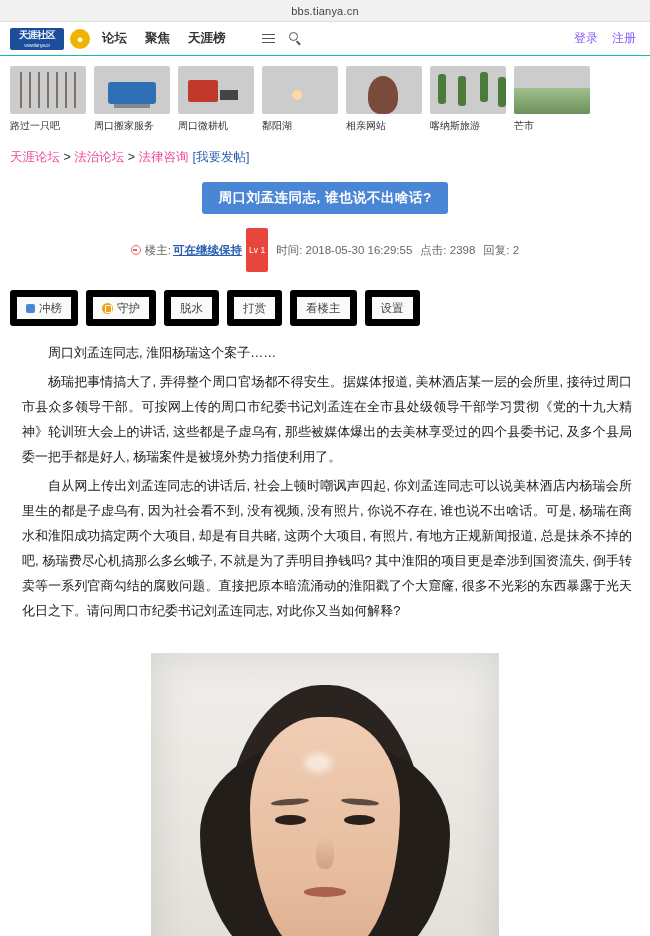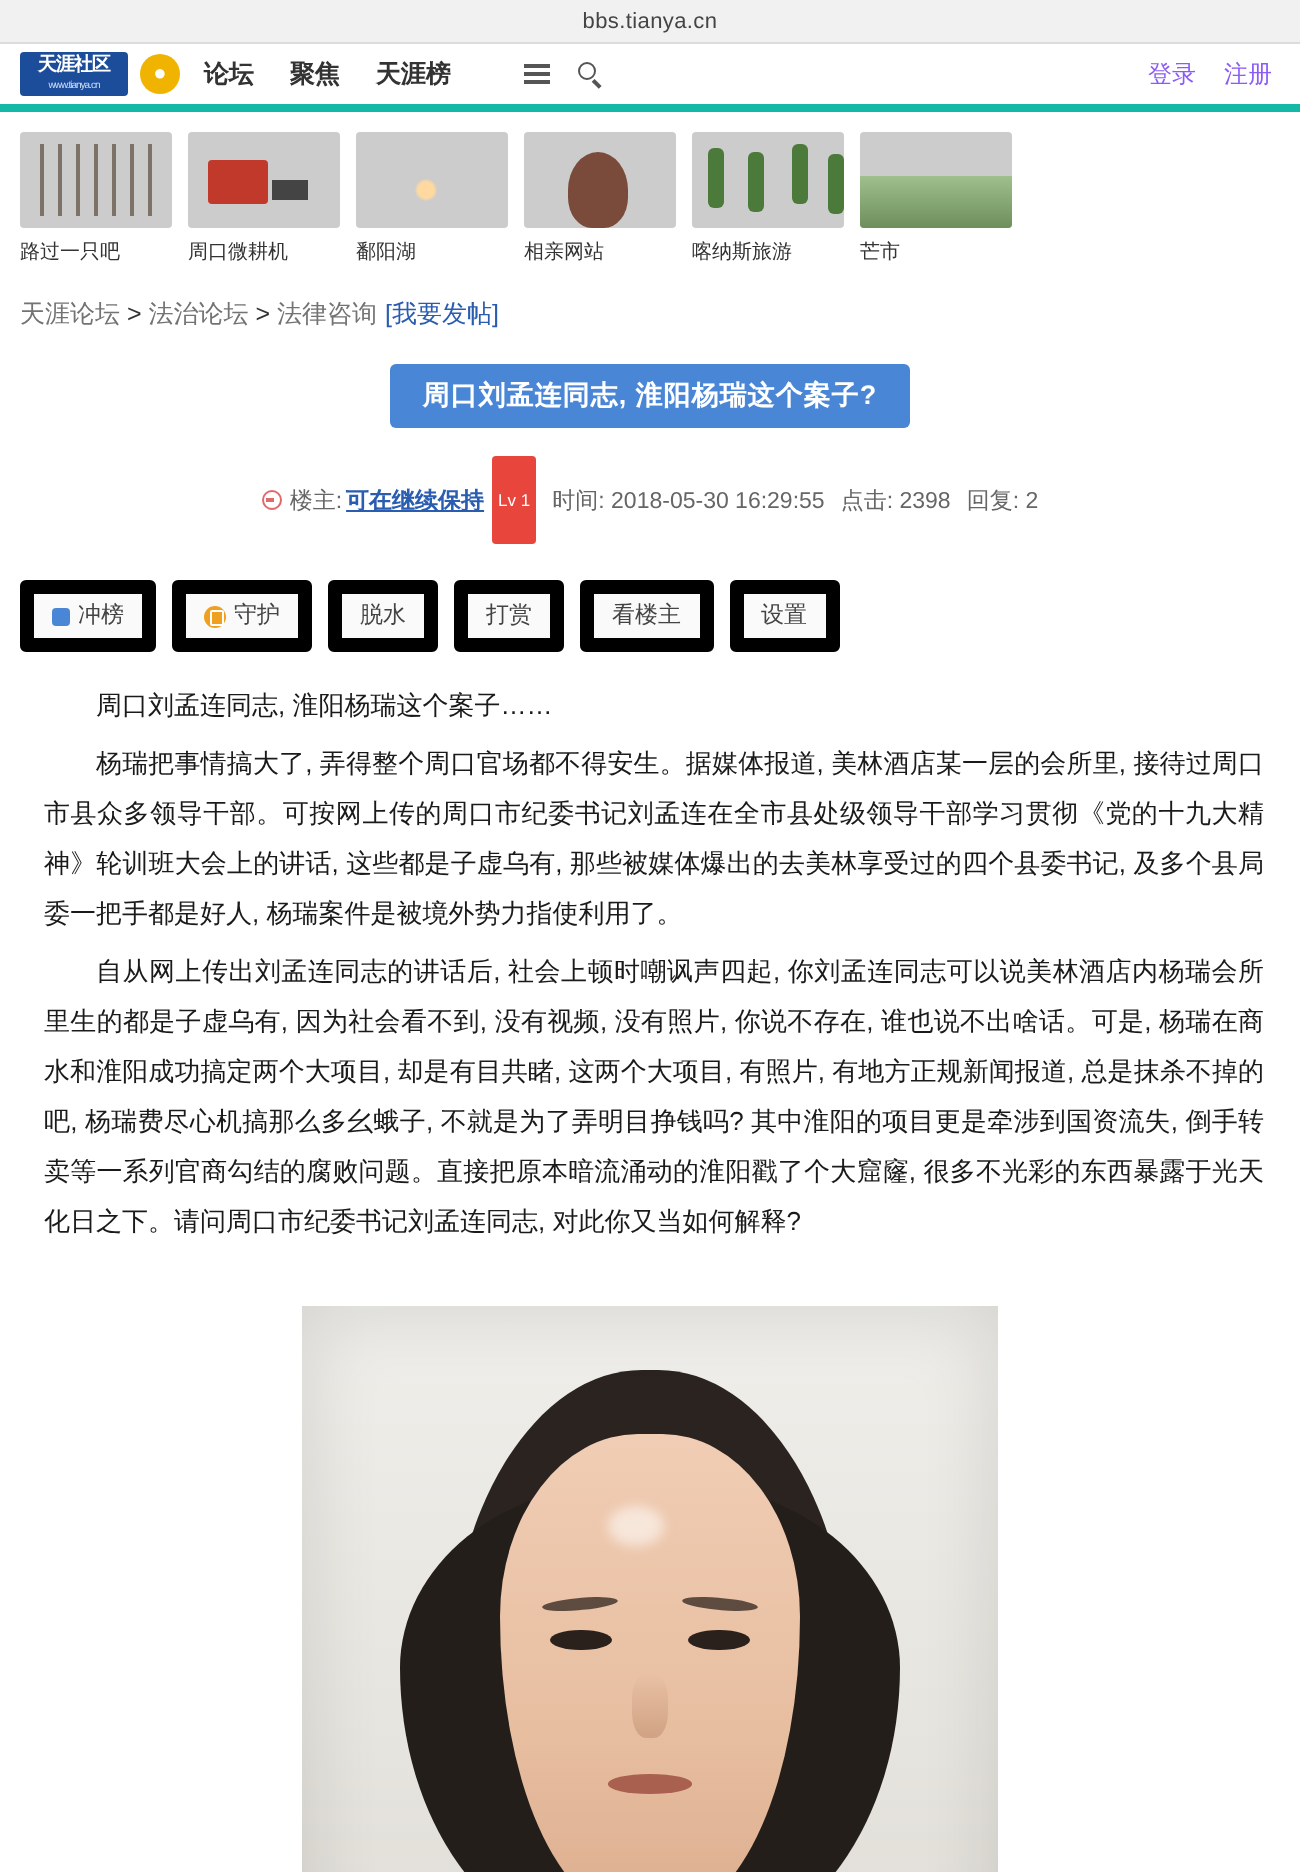--- a/index.html
+++ b/index.html
@@ -27,21 +27,21 @@
   .browser-url {
     font-size: 11px;
     color: #444;
     letter-spacing: .2px;
   }
 
   
   .site-header {
     height: 34px;
     background: #ffffff;
-    border-bottom: 4px solid #14b8a6;
+    border-bottom: 1px solid #14b8a6;
     display: flex;
     align-items: center;
     padding: 0 10px;
   }
   .logo {
     width: 54px;
     height: 22px;
     background: linear-gradient(180deg,#1f4fa3 0%, #16archi 100%);
     background: #1b4d9b;
     border-radius: 2px;
@@ -204,21 +204,21 @@
     position:absolute; left:0; top:22px; right:0; height:26px;
     background: linear-gradient(180deg,#9fc08c,#6d8f5c);
   }
 
   
   .breadcrumb {
     padding: 12px 10px 0 10px;
     font-size: 12.5px;
     color: #333;
   }
-  .breadcrumb a { color: #737373; text-decoration: none; }
+  .breadcrumb a { color: #ec4899; text-decoration: none; }
   .breadcrumb .post-link { color: #2a5db0; margin-left: 4px; }
 
   
   .title-wrap {
     text-align: center;
     margin-top: 16px;
   }
   .title-pill {
     display: inline-block;
     background: #4a86d6;
@@ -448,20 +448,24 @@
     <a href="#">注册</a>
   </div>
 </div>
 
 <div class="thumbs">
   <div class="thumb">
     <div class="img t0"></div>
     <div class="cap">路过一只吧</div>
   </div>
   <div class="thumb">
+    <div class="img t1"></div>
+    <div class="cap">周口搬家服务</div>
+  </div>
+  <div class="thumb">
     <div class="img t3"></div>
     <div class="cap">周口微耕机</div>
   </div>
   <div class="thumb">
     <div class="img t4"></div>
     <div class="cap">鄱阳湖</div>
   </div>
   <div class="thumb">
     <div class="img t5"></div>
     <div class="cap">相亲网站</div>
@@ -475,21 +479,21 @@
     <div class="cap">芒市</div>
   </div>
 
 </div>
 
 <div class="breadcrumb">
   <a href="#">天涯论坛</a><span> &gt; </span><a href="#">法治论坛</a><span> &gt; </span><a href="#">法律咨询</a><a href="#" class="post-link">[我要发帖]</a>
 </div>
 
 <div class="title-wrap">
-  <span class="title-pill">周口刘孟连同志, 淮阳杨瑞这个案子?</span>
+  <span class="title-pill">周口刘孟连同志, 谁也说不出啥话?</span>
 </div>
 
 <div class="meta">
   <span class="meta-icon"></span><span>楼主:</span><a href="#" class="author">可在继续保持</a><span class="lv">Lv 1</span><span class="sep"></span><span>时间:</span> <span>2018-05-30 16:29:55</span><span class="sep"></span><span>点击:</span> <span>2398</span><span class="sep"></span><span>回复:</span> <span>2</span>
 </div>
 
 <div class="actions">
   <div class="btn">
     <span class="dot-blue"></span>
     <span>冲榜</span>

